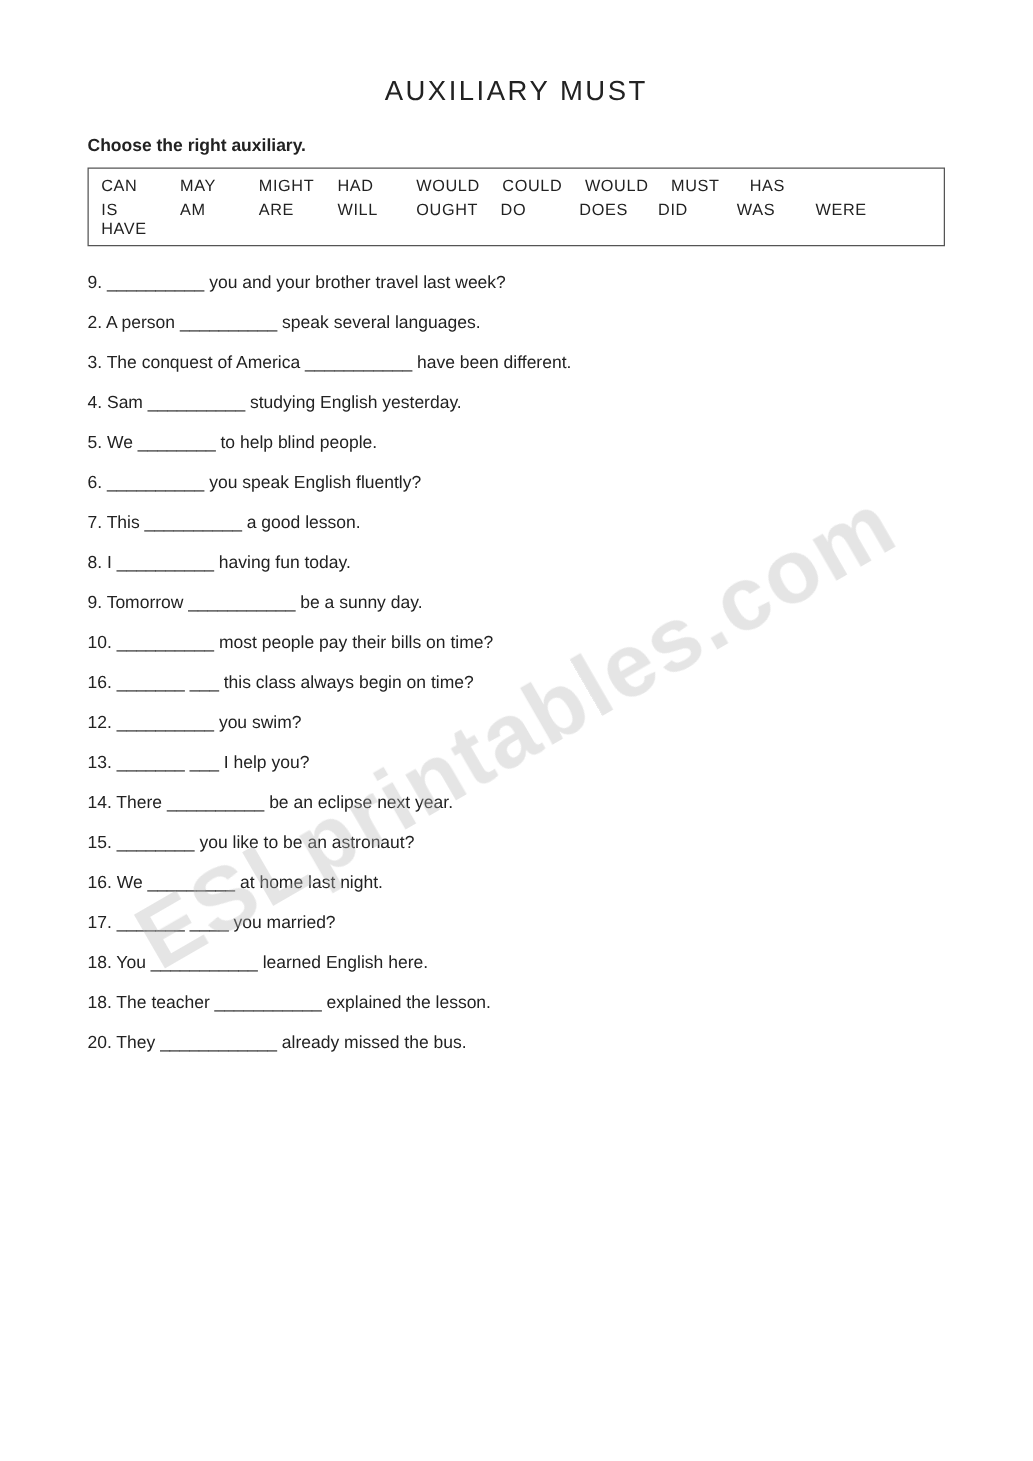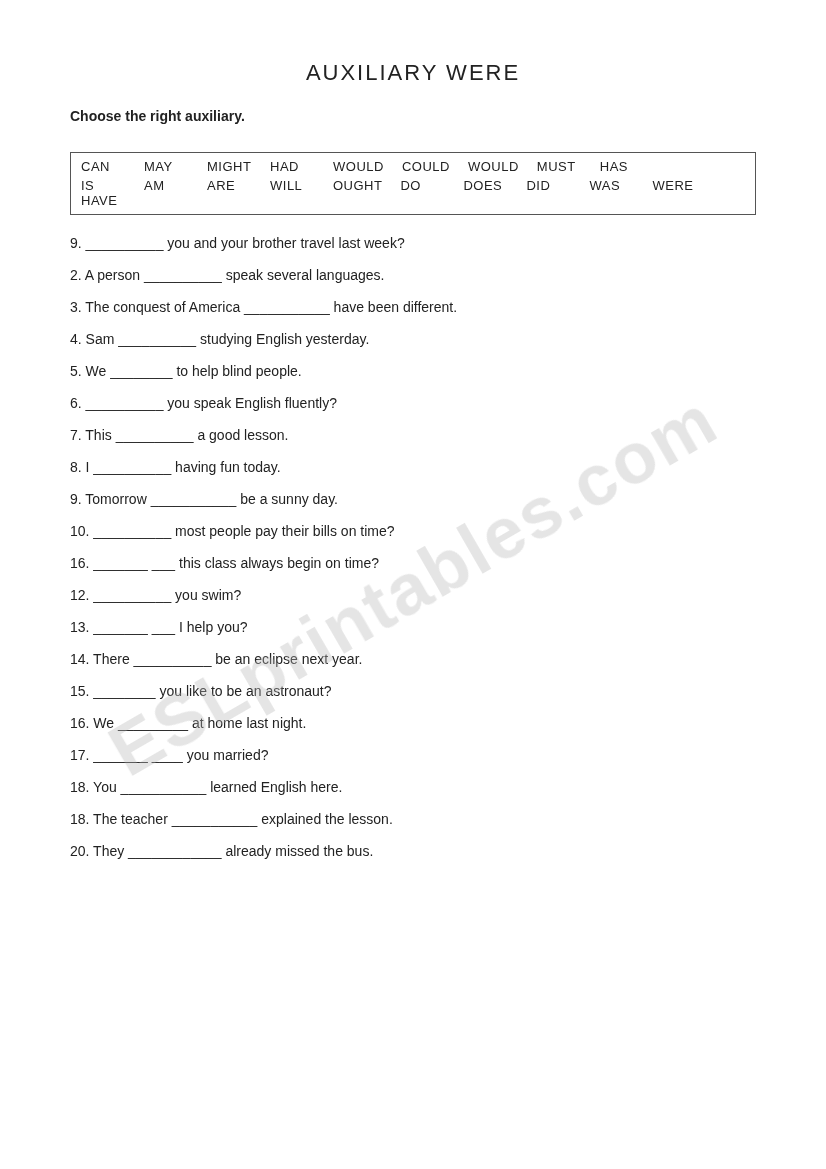--- a/index.html
+++ b/index.html
@@ -16,21 +16,21 @@
       text-align: center;
       font-size: 22px;
       font-weight: normal;
       letter-spacing: 2px;
       margin-bottom: 22px;
       font-family: Arial, sans-serif;
     }
     .instruction {
       font-weight: bold;
       font-size: 14px;
-      margin-bottom: 28px;
+      margin-bottom: 10px;
     }
     .verb-box {
       border: 1px solid #555;
       padding: 6px 10px 6px 10px;
       margin-bottom: 18px;
       display: grid;
       grid-template-rows: auto auto;
       gap: 4px;
     }
     .verb-row {
@@ -66,21 +66,21 @@
       white-space: nowrap;
       letter-spacing: 2px;
       z-index: 100;
     }
   </style>
 </head>
 <body>
 
 <div class="watermark">ESLprintables.com</div>
 
-<h1 class="page-title">AUXILIARY WERE</h1>
+<h1 class="page-title">AUXILIARY MUST</h1>
 
 <div class="instruction">Choose the right auxiliary.</div>
 
 <div class="verb-box">
   <div class="verb-row" id="verb-row-1">
       <span class="verb-item">CAN</span>
       <span class="verb-item">MAY</span>
       <span class="verb-item">MIGHT</span>
       <span class="verb-item">HAD</span>
       <span class="verb-item">WOULD</span>

